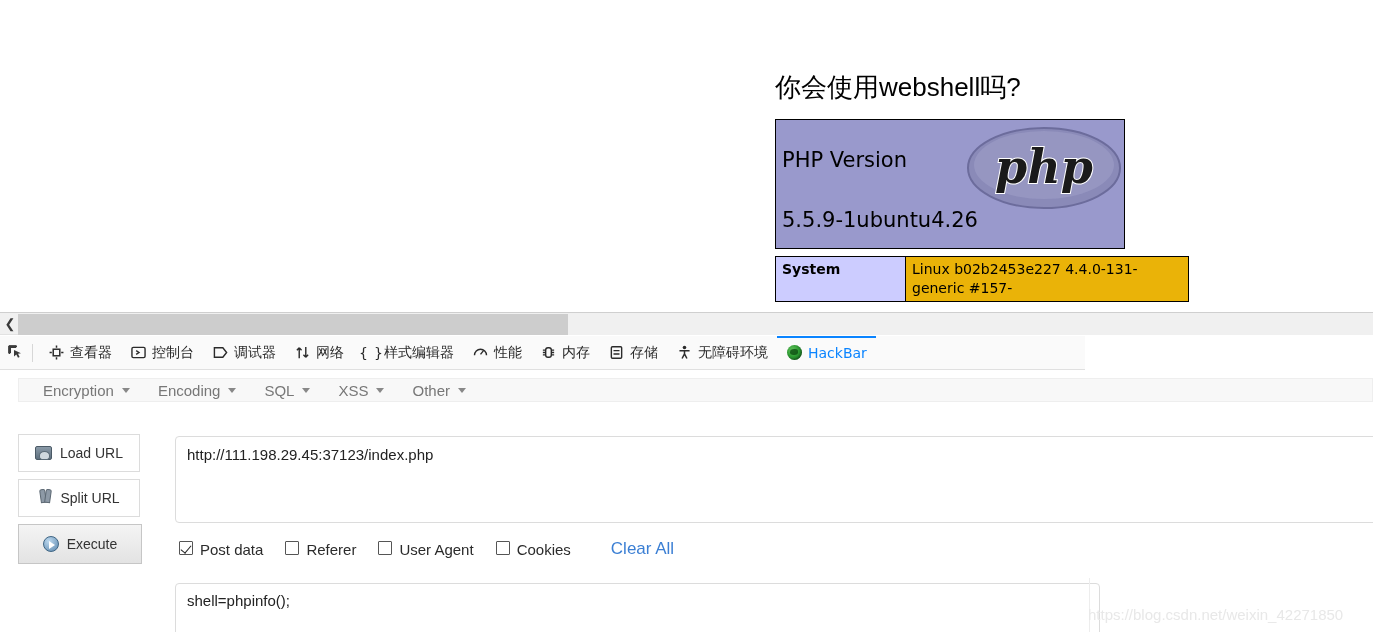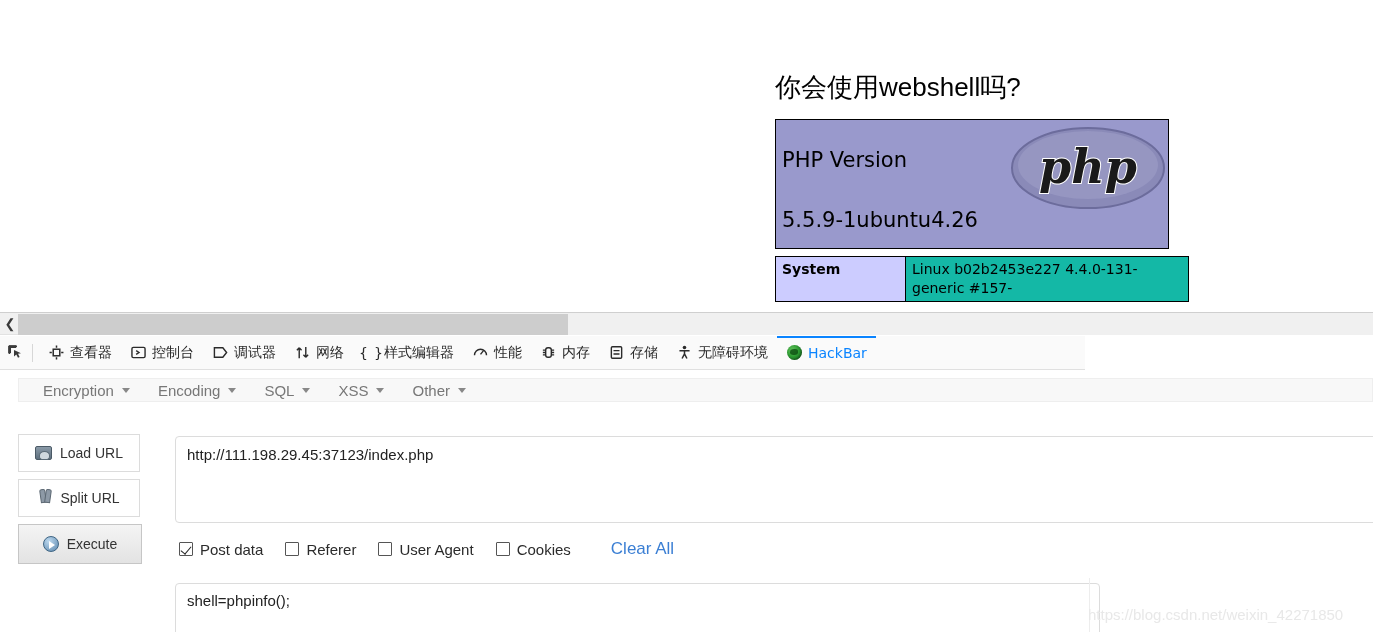--- a/index.html
+++ b/index.html
@@ -19,21 +19,21 @@
     background:#ffffff; overflow:hidden;
   }
   .page-question {
     position: absolute; left: 775px; top: 70px;
     font-size: 26px; color:#000;
     font-family: "Liberation Sans", sans-serif;
     white-space: nowrap;
   }
   .php-banner {
     position:absolute; left:775px; top:119px;
-    width:394px; height:130px;
+    width:350px; height:130px;
     background:#9999cc;
     border:1px solid #000;
     overflow:hidden;
   }
   .php-version-label {
     position:absolute; left:6px; top:28px;
     font-size:21px; color:#000;
     font-family: "DejaVu Sans", sans-serif;
     white-space:nowrap;
   }
@@ -58,21 +58,21 @@
   .info-table td {
     border:1px solid #000;
     padding:3px 6px;
     font-size:14px;
     vertical-align: top;
     line-height:1.35;
   }
   .info-table td.k {
     background:#ccccff; font-weight:bold; width:130px; color:#000;
   }
-  .info-table td.v { background:#14b8a6; color:#000;margin-top:37px; }
+  .info-table td.v { background:#eab308; color:#000;margin-top:37px; }
 
   
   .split-row {
     position:absolute; left:0; top:312px; width:1373px; height:23px;
     background:#f0f0f0;
     border-top:1px solid #cfcfcf;
     border-bottom:1px solid #e2e2e2;
   }
   .split-chevron {
     position:absolute; left:3px; top:3px; width:14px; height:16px;
@@ -213,21 +213,21 @@
     resize:none; outline:none;
     font-family: "Liberation Sans", sans-serif;
     line-height:1.3;
   }
 
   
   .hb-checkrow {
     position:absolute; left:179px; top:537px; height:24px;
     display:flex; align-items:center; gap:0px;
   }
-  .cb-wrap { display:flex; align-items:center; gap:7px; margin-right:22px; cursor:pointer; }
+  .cb-wrap { display:flex; gap:7px; margin-right:22px; cursor:pointer; }
   .cb {
     width:14px;height:14px; border:1px solid #555; background:#fff;
     display:inline-block; position:relative; border-radius:1px;
   }
   .cb.checked::after{
     content:""; position:absolute; left:3px; top:1px;
     width:5px;height:9px;
     border-right:1.6px solid #222; border-bottom:1.6px solid #222;
     transform: rotate(40deg);
   }

